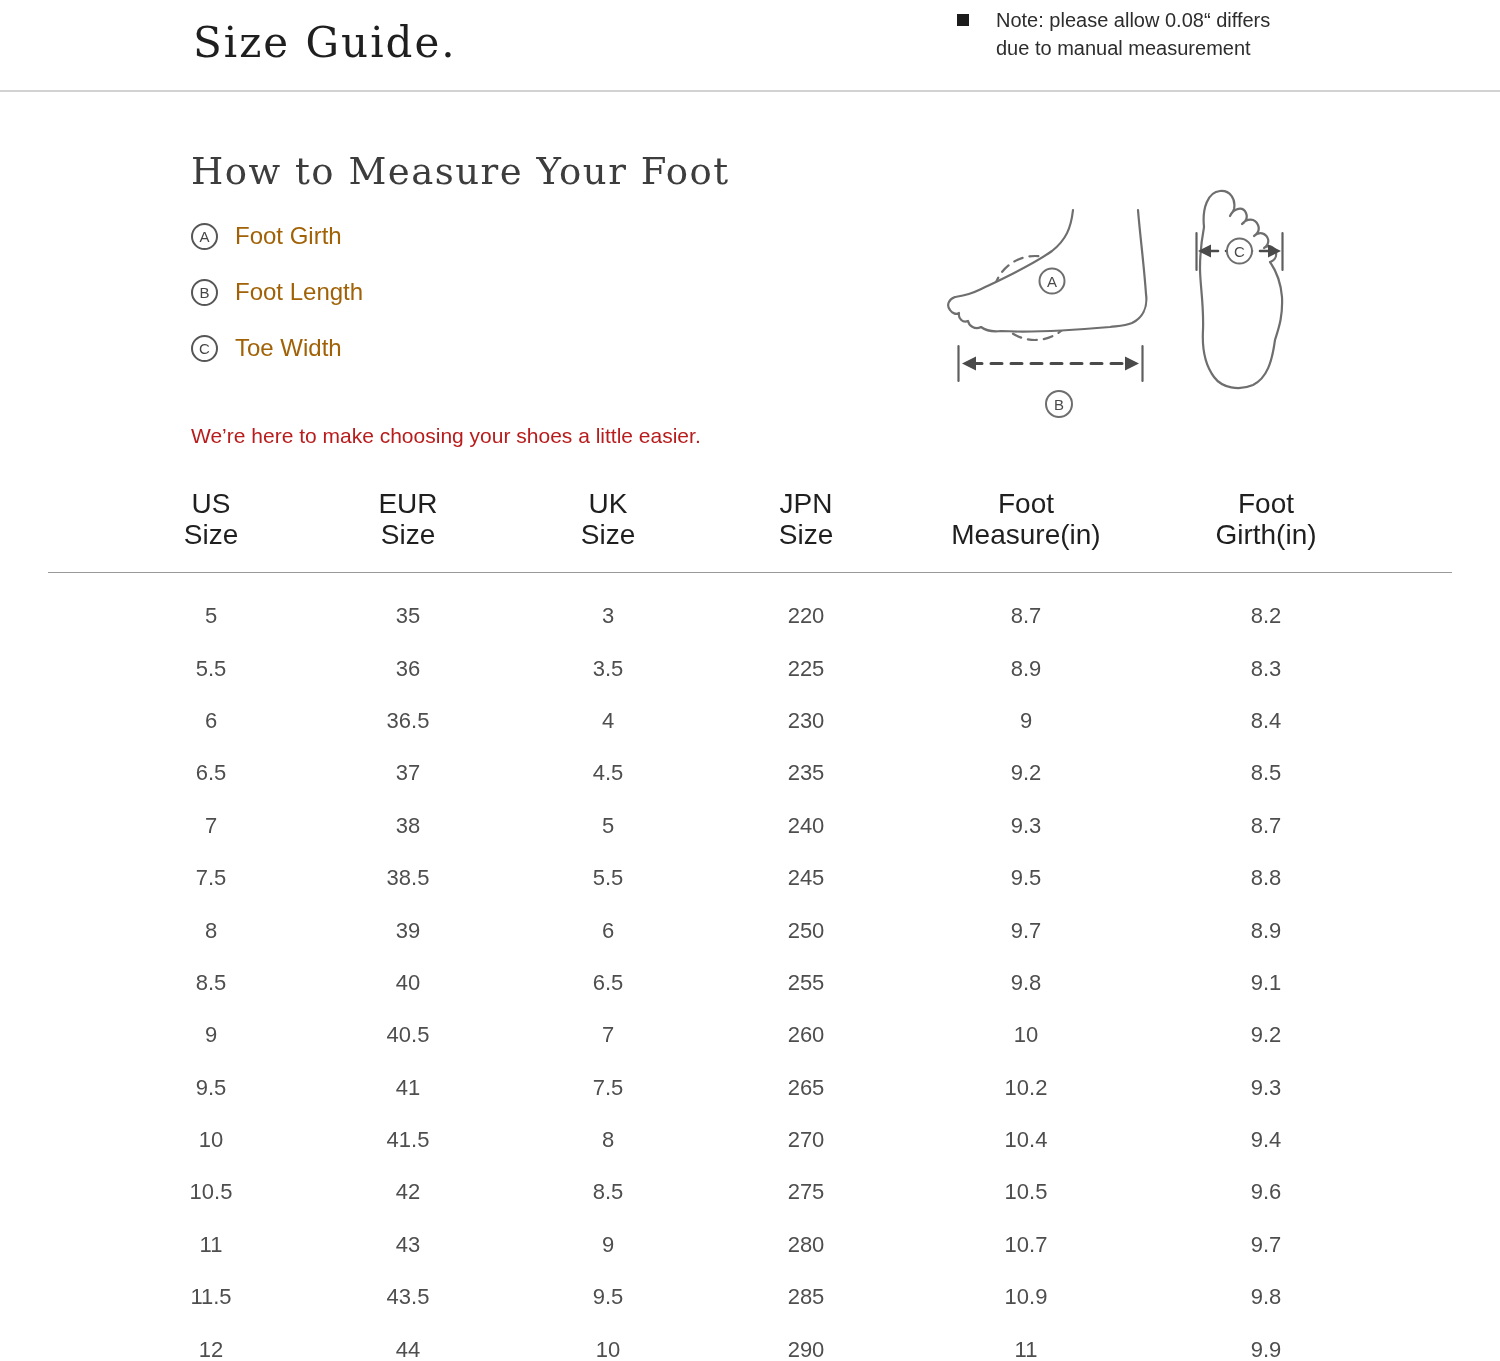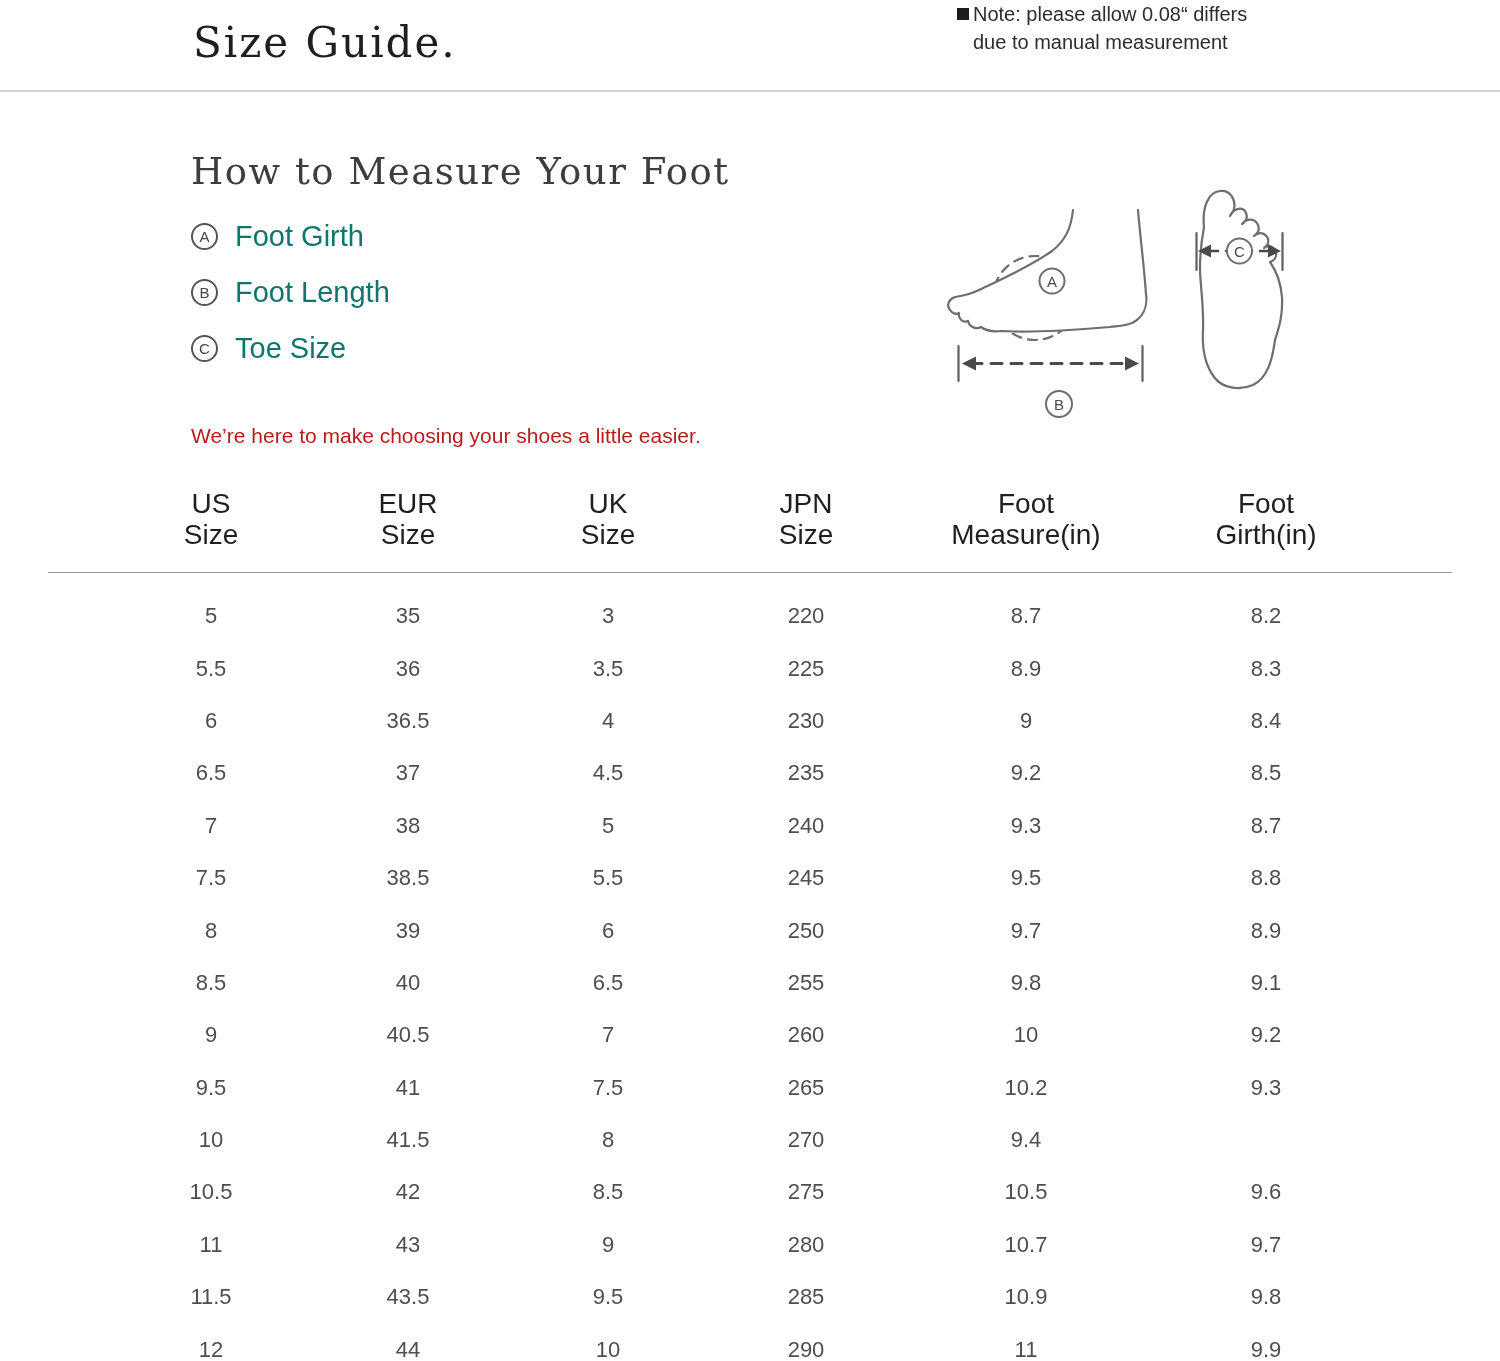--- a/index.html
+++ b/index.html
@@ -14,22 +14,22 @@
 
   
   .page-title {
     position: absolute; left: 193px; top: -10px;
     font-family: "DejaVu Serif", serif;
     font-size: 42px; font-weight: 500;
     letter-spacing: 2px;
     color: #1f1f1f;
   }
   .note {
-    position: absolute; left: 957px; top: 0;
-    display: flex; align-items: flex-start; gap: 4px;
+    position: absolute; left: 957px; top: 6px;
+    display: flex; align-items: flex-start; gap: 27px;
   }
   .note-bullet {
     width: 12px; height: 12px; background: #1c1c1c;
     margin-top: 8px; flex: 0 0 auto;
   }
   .note-text { font-size: 20px; line-height: 28px; color: #2d2d2d; }
   .top-divider {
     position: absolute; left: 0; top: 90px;
     width: 1500px; height: 2px; background: #d2d2d2;
   }
@@ -47,21 +47,21 @@
     display: flex; align-items: center; gap: 17px;
     height: 28px; margin-bottom: 28px;
   }
   .legend-circle {
     box-sizing: border-box;
     width: 27px; height: 27px;
     border: 2px solid #565656; border-radius: 50%;
     display: flex; align-items: center; justify-content: center;
     font-size: 15px; color: #464646; flex: 0 0 auto;
   }
-  .legend-label { font-size: 29px; color: #0f766e; }
+  .legend-label { font-size: 24px; color: #a16207; }
   .tagline {
     position: absolute; left: 191px; top: 403px;
     font-size: 21px; color: #b91c1c;
   }
   .diagram { position: absolute; left: 925px; top: 180px; width: 380px; height: 250px; }
 
   
   .size-table { position: absolute; left: 48px; top: 488px; width: 1404px; }
   .thead, .trow {
     display: grid;
@@ -97,21 +97,21 @@
   <div class="legend-item">
     <span class="legend-circle">A</span>
     <span class="legend-label">Foot Girth</span>
   </div>
   <div class="legend-item">
     <span class="legend-circle">B</span>
     <span class="legend-label">Foot Length</span>
   </div>
   <div class="legend-item">
     <span class="legend-circle">C</span>
-    <span class="legend-label">Toe Size</span>
+    <span class="legend-label">Toe Width</span>
   </div>
 </div>
 
 <p class="tagline">We’re here to make choosing your shoes a little easier.</p>
 
 <svg class="diagram" viewBox="0 0 380 250" fill="none" stroke-linecap="round" stroke-linejoin="round">
 
   <circle cx="110" cy="118" r="42" stroke="#6e6e6e" stroke-width="2.2" stroke-dasharray="9 7"></circle>
 
   <path fill="#ffffff" stroke="#6e6e6e" stroke-width="2.2" d="M 148,30
@@ -287,20 +287,21 @@
     <div class="td">265</div>
     <div class="td">10.2</div>
     <div class="td">9.3</div>
   </div>
 
   <div class="trow">
     <div class="td">10</div>
     <div class="td">41.5</div>
     <div class="td">8</div>
     <div class="td">270</div>
+    <div class="td">10.4</div>
     <div class="td">9.4</div>
   </div>
 
   <div class="trow">
     <div class="td">10.5</div>
     <div class="td">42</div>
     <div class="td">8.5</div>
     <div class="td">275</div>
     <div class="td">10.5</div>
     <div class="td">9.6</div>

